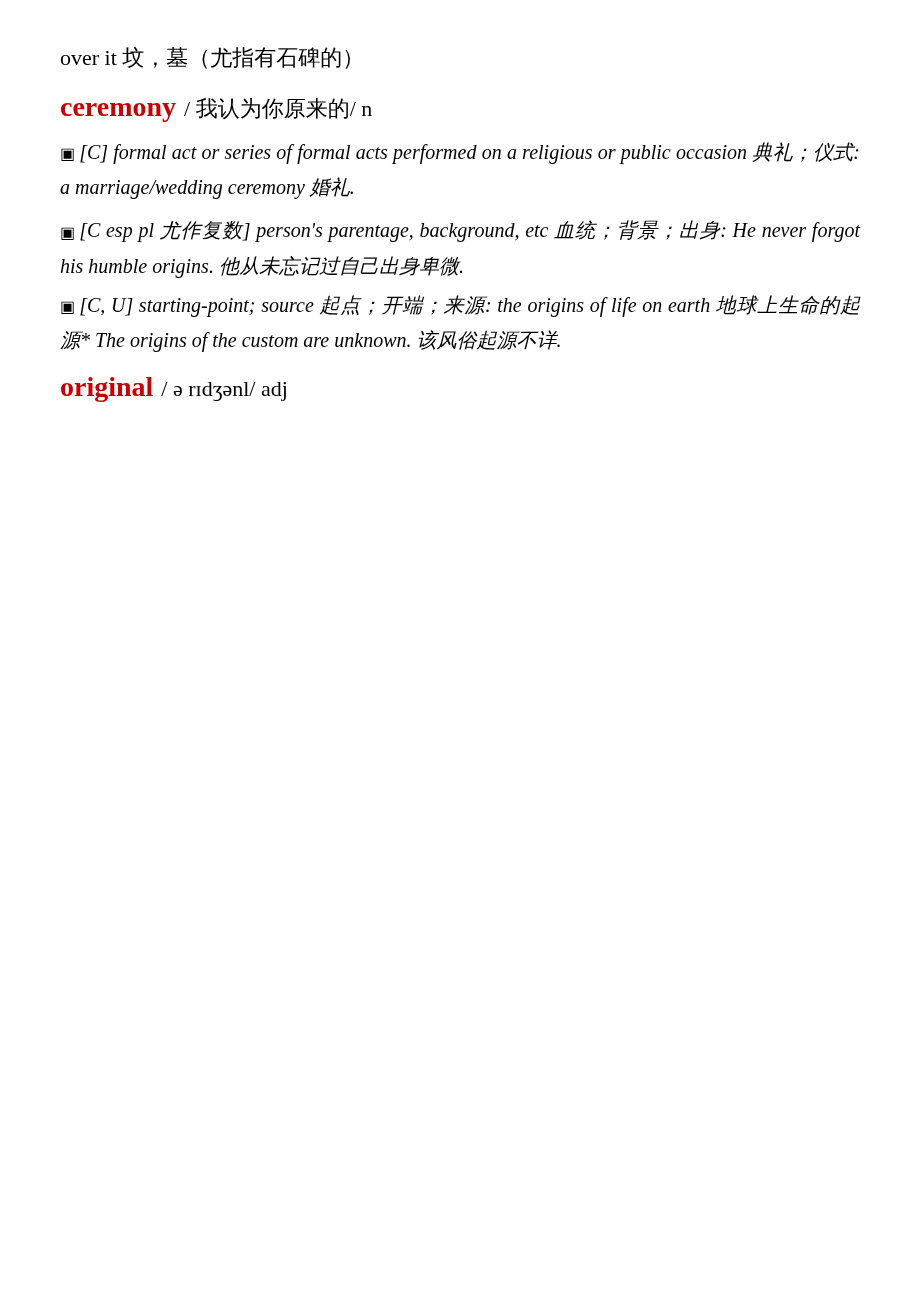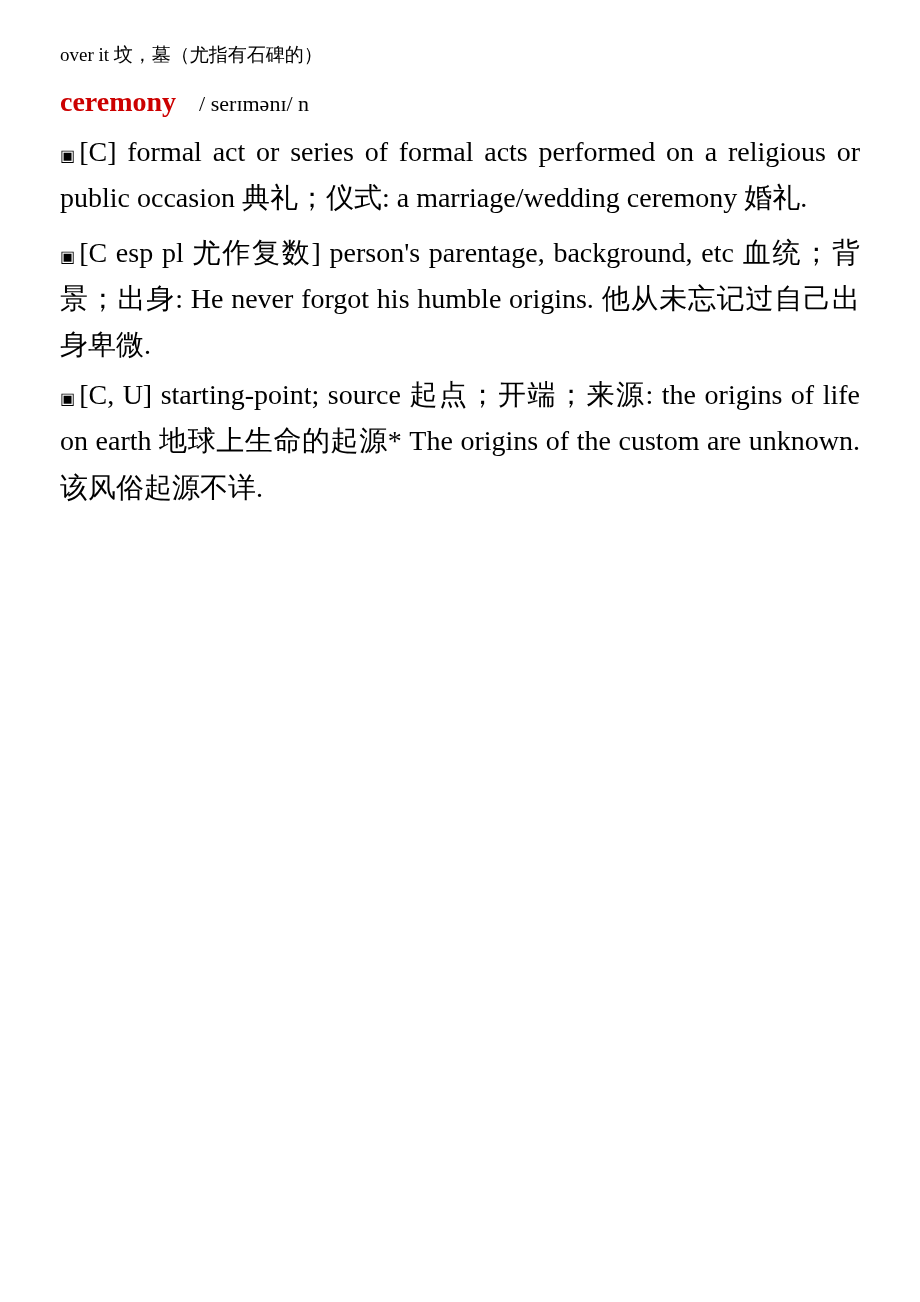--- a/index.html
+++ b/index.html
@@ -17,21 +17,21 @@
       width: 920px;
       min-height: 1302px;
       padding: 40px 60px 40px 60px;
     }
 
     .dict-page {
       width: 100%;
     }
 
     .prev-entry-line {
-      font-size: 19px;
+      font-size: 22px;
       margin-bottom: 10px;
       text-align: justify;
     }
 
     .entry-block {
       margin-bottom: 8px;
     }
 
     .headword {
       color: #cc0000;
@@ -50,54 +50,59 @@
       text-align: justify;
     }
 
     .sense-marker {
       font-size: 16px;
       margin-right: 4px;
       vertical-align: middle;
     }
 
     .sense-text {
-      font-size: 28px;
+      font-size: 20px;
       line-height: 1.65;
+      font-style: italic;
     }
 
     .entry-header {
       display: flex;
       align-items: baseline;
       flex-wrap: wrap;
-      gap: 15px;
+      gap: 0px;
       margin-bottom: 2px;
     }
   </style>
 </head>
 <body>
 
 <div class="dict-page">
 
   <div class="prev-entry-line">over it  坟，墓（尤指有石碑的）</div>
 
   <div class="entry-block">
     <div class="entry-header">
       <span class="headword">ceremony</span>
-        <span class="pronunciation"><span> /  </span><span>serɪmənɪ/</span><span> n</span></span>
+        <span class="pronunciation"><span> /  </span><span>我认为你原来的/</span><span> n</span></span>
     </div>
     <div class="sense-block">
       <span class="sense-marker">▣</span><span class="sense-text">[C]  formal  act  or  series  of  formal  acts performed  on  a  religious  or  public occasion  典礼；仪式: a marriage/wedding ceremony  婚礼.</span>
     </div>
   </div>
 
   <div class="entry-block">
     <div class="sense-block">
       <span class="sense-marker">▣</span><span class="sense-text">[C esp pl  尤作复数] person's parentage, background, etc  血统；背景；出身: He never forgot his humble origins.  他从未忘记过自己出身卑微.</span>
     </div>
     <div class="sense-block">
       <span class="sense-marker">▣</span><span class="sense-text">[C, U] starting-point; source  起点；开端；来源: the origins of life on earth  地球上生命的起源* The origins of the custom are unknown.  该风俗起源不详.</span>
     </div>
   </div>
 
   <div class="entry-block">
+    <div class="entry-header">
+      <span class="headword">original</span>
+        <span class="pronunciation"><span> /  ə   </span><span>rɪdʒənl/</span><span> adj</span></span>
+    </div>
   </div>
 
 </div>
 
 </body></html>

